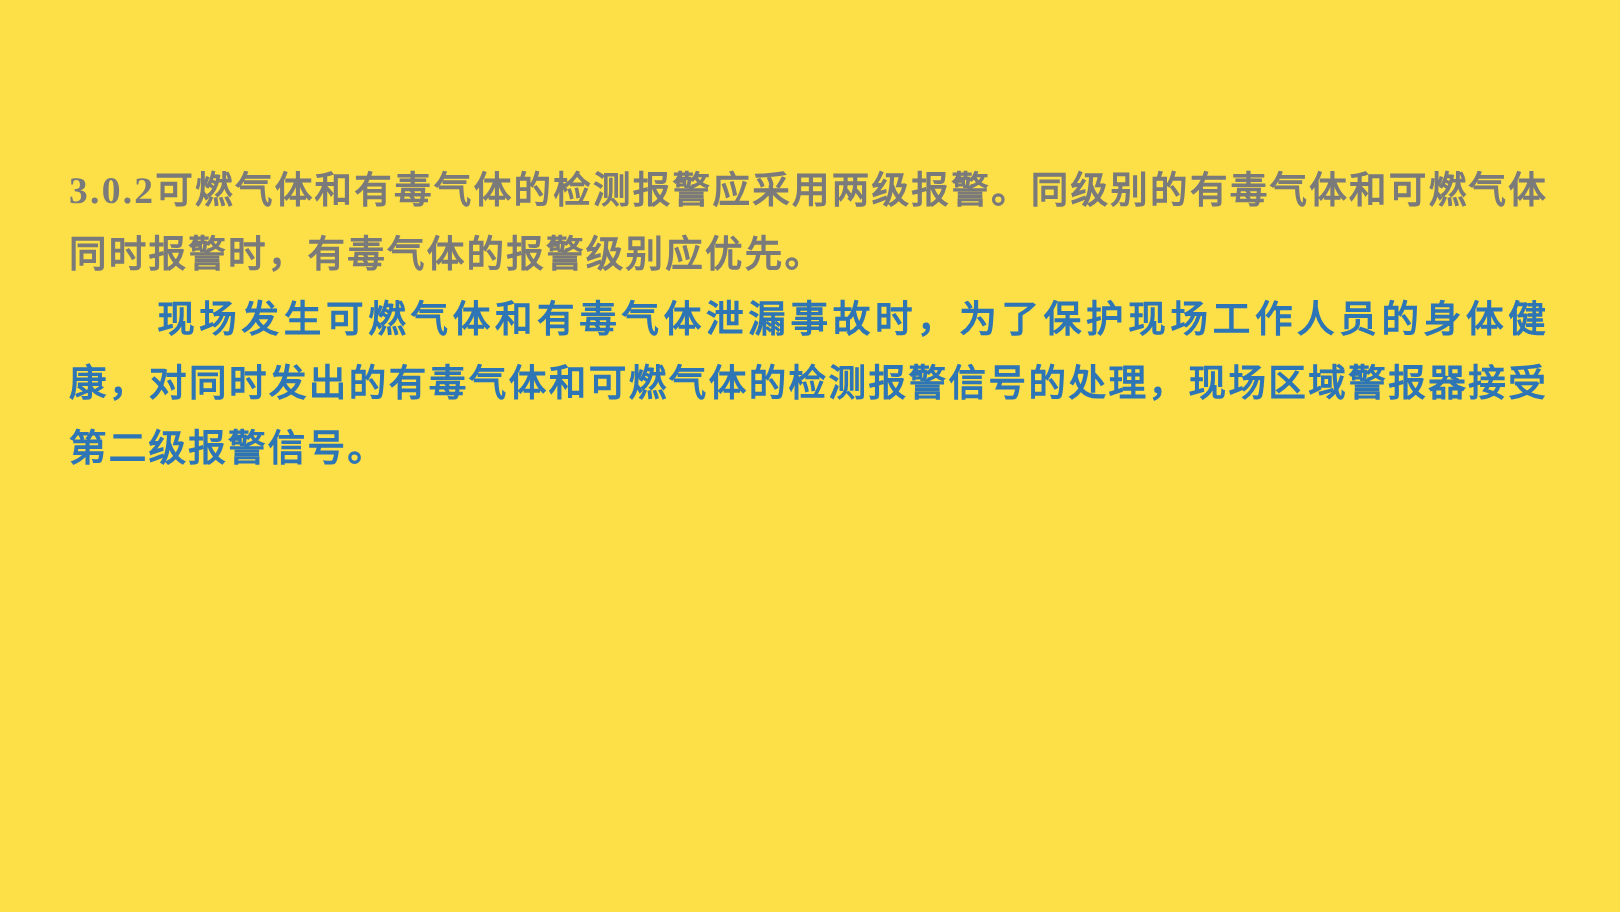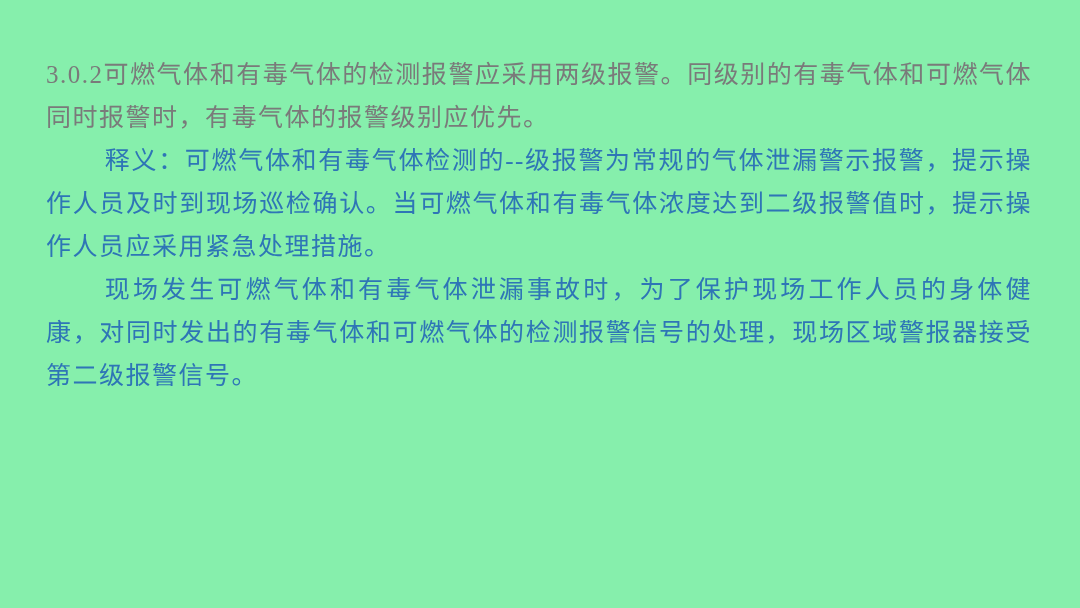--- a/index.html
+++ b/index.html
@@ -4,25 +4,26 @@
 <style>
   html, body {
     margin: 0;
     padding: 0;
     background: #ffffff;
   }
   .page {
     position: relative;
     width: 1080px;
     height: 608px;
-    background: #86efac;
+    background: #fde047;
     overflow: hidden;
     box-sizing: border-box;
-    padding: 53px 48px 0 46px;
+    padding: 106px 48px 0 46px;
     font-family: "Liberation Serif", "DejaVu Serif", serif;
+    font-weight: bold;
   }
   .para {
     margin: 0;
     font-size: 25px;
     line-height: 43px;
     letter-spacing: 1.5px;
     text-align: justify;
     text-justify: inter-ideograph;
     word-break: break-all;
   }
@@ -34,15 +35,14 @@
   }
   .para.indented {
     text-indent: 2.35em;
   }
 </style>
 </head>
 <body>
 
 <div class="page">
   <p class="para clause">3.0.2可燃气体和有毒气体的检测报警应采用两级报警。同级别的有毒气体和可燃气体同时报警时，有毒气体的报警级别应优先。</p>
-  <p class="para body-blue indented">释义：可燃气体和有毒气体检测的--级报警为常规的气体泄漏警示报警，提示操作人员及时到现场巡检确认。当可燃气体和有毒气体浓度达到二级报警值时，提示操作人员应采用紧急处理措施。</p>
   <p class="para body-blue indented">现场发生可燃气体和有毒气体泄漏事故时，为了保护现场工作人员的身体健康，对同时发出的有毒气体和可燃气体的检测报警信号的处理，现场区域警报器接受第二级报警信号。</p>
 </div>
 
 </body></html>

